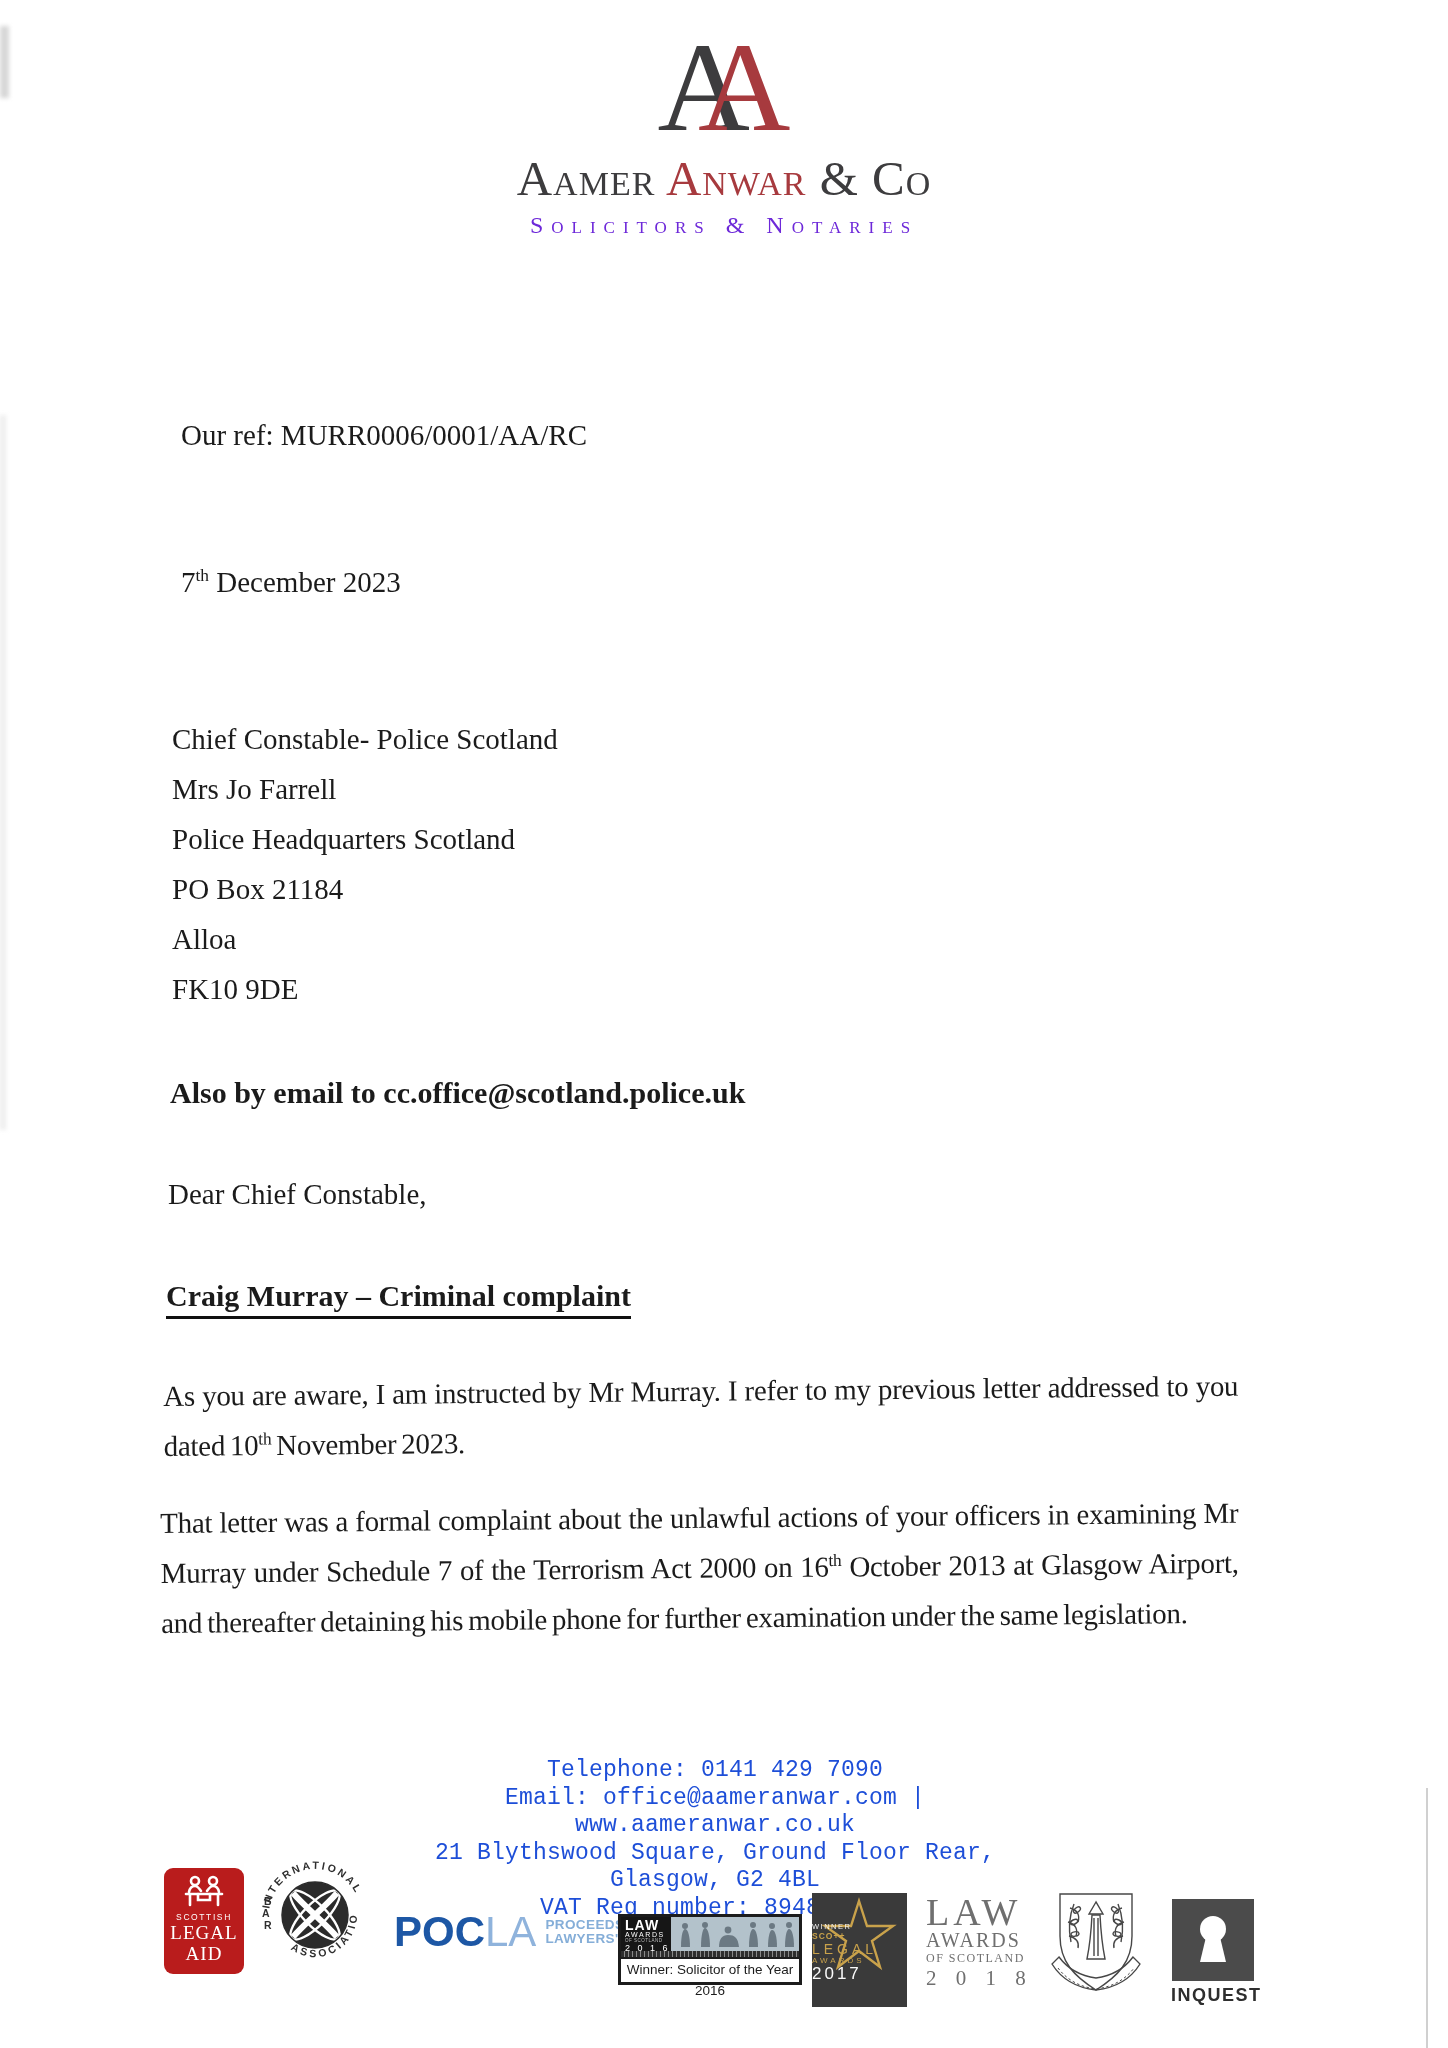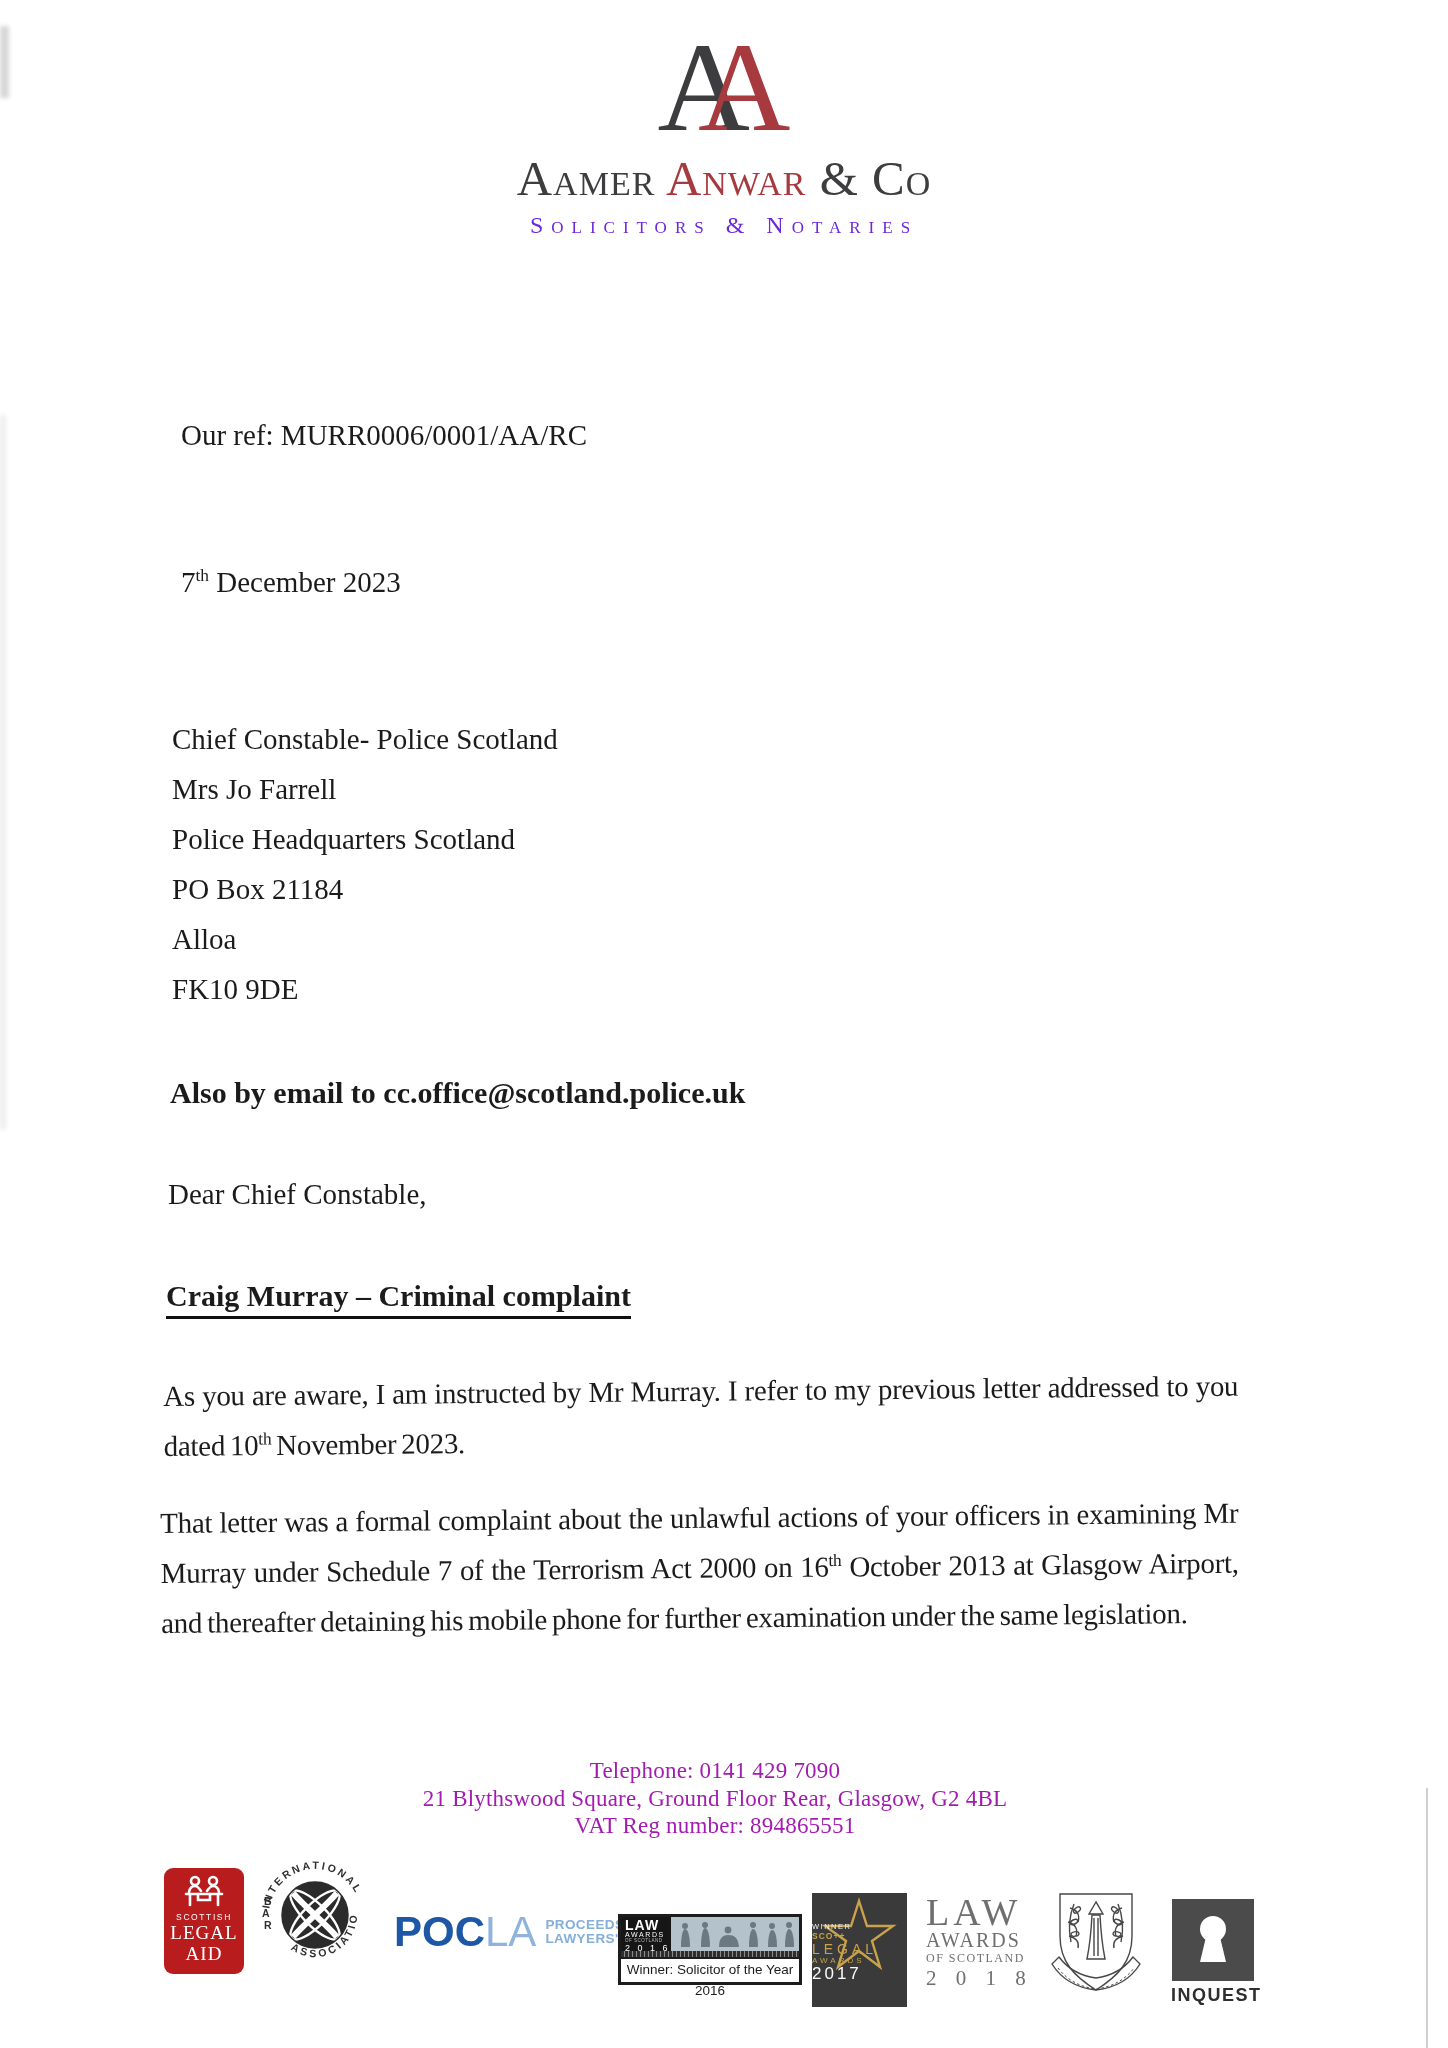--- a/index.html
+++ b/index.html
@@ -26,22 +26,22 @@
   .salut{left:168px;top:1178px;font-size:29px;}
   .subject{left:166px;top:1279px;font-size:30px;font-weight:700;}
   .subject .u{display:inline-block;border-bottom:3px solid #101010;padding-bottom:3px;}
   .para{font-size:29px;line-height:50px;text-align:justify;letter-spacing:-0.3px;word-spacing:-2px;
         transform:rotate(-0.55deg);transform-origin:left top;}
   .para1{left:163px;top:1371px;width:1075px;}
   .para2{left:160px;top:1498px;width:1078px;}
 
   
   .footer{position:absolute;left:408px;top:1757px;width:614px;text-align:center;
-          font-family:Liberation Serif, serif;font-size:23px;line-height:27.5px;
-          color:#a21caf;letter-spacing:0.2px;}
+          font-family:Liberation Mono, monospace;font-size:23px;line-height:27.5px;
+          color:#1d4ed8;letter-spacing:0.2px;}
 
   
   .legalaid{left:164px;top:1868px;width:80px;height:106px;background:#b91c1c;border-radius:9px;
             color:#fff;text-align:center;font-family:"Liberation Serif",serif;}
   .sla-icon{margin-top:7px;}
   .sla-small{font-size:8.5px;letter-spacing:1.6px;font-family:"Liberation Sans",sans-serif;line-height:9px;}
   .sla-big{font-size:19px;letter-spacing:1px;line-height:21px;}
 
   .iba{left:258px;top:1858px;width:114px;height:114px;}
 
@@ -124,20 +124,21 @@
   <div class="abs subject">
     <span class="u">Craig Murray – Criminal complaint</span>
   </div>
 
   <div class="abs para para1"><span>As you are aware, I am instructed by Mr Murray. I refer to my previous letter addressed to you dated 10</span><sup>th</sup><span> November 2023.</span></div>
 
   <div class="abs para para2"><span>That letter was a formal complaint about the unlawful actions of your officers in examining Mr Murray under Schedule 7 of the Terrorism Act 2000 on 16</span><sup>th</sup><span> October 2013 at Glasgow Airport, and thereafter detaining his mobile phone for further examination under the same legislation.</span></div>
 
   <div class="footer">
     <div>Telephone: 0141 429 7090</div>
+    <div>Email: office@aameranwar.com  |  www.aameranwar.co.uk</div>
     <div>21 Blythswood Square, Ground Floor Rear, Glasgow, G2 4BL</div>
     <div>VAT Reg number: 894865551</div>
   </div>
 
   <div class="abs legalaid">
     <div class="sla-icon">
       <svg width="52" height="34" viewBox="0 0 52 34">
         <g stroke="#ffffff" stroke-width="2.6" fill="none" stroke-linecap="round">
           <circle cx="17" cy="6" r="4"></circle>
           <circle cx="35" cy="6" r="4"></circle>

